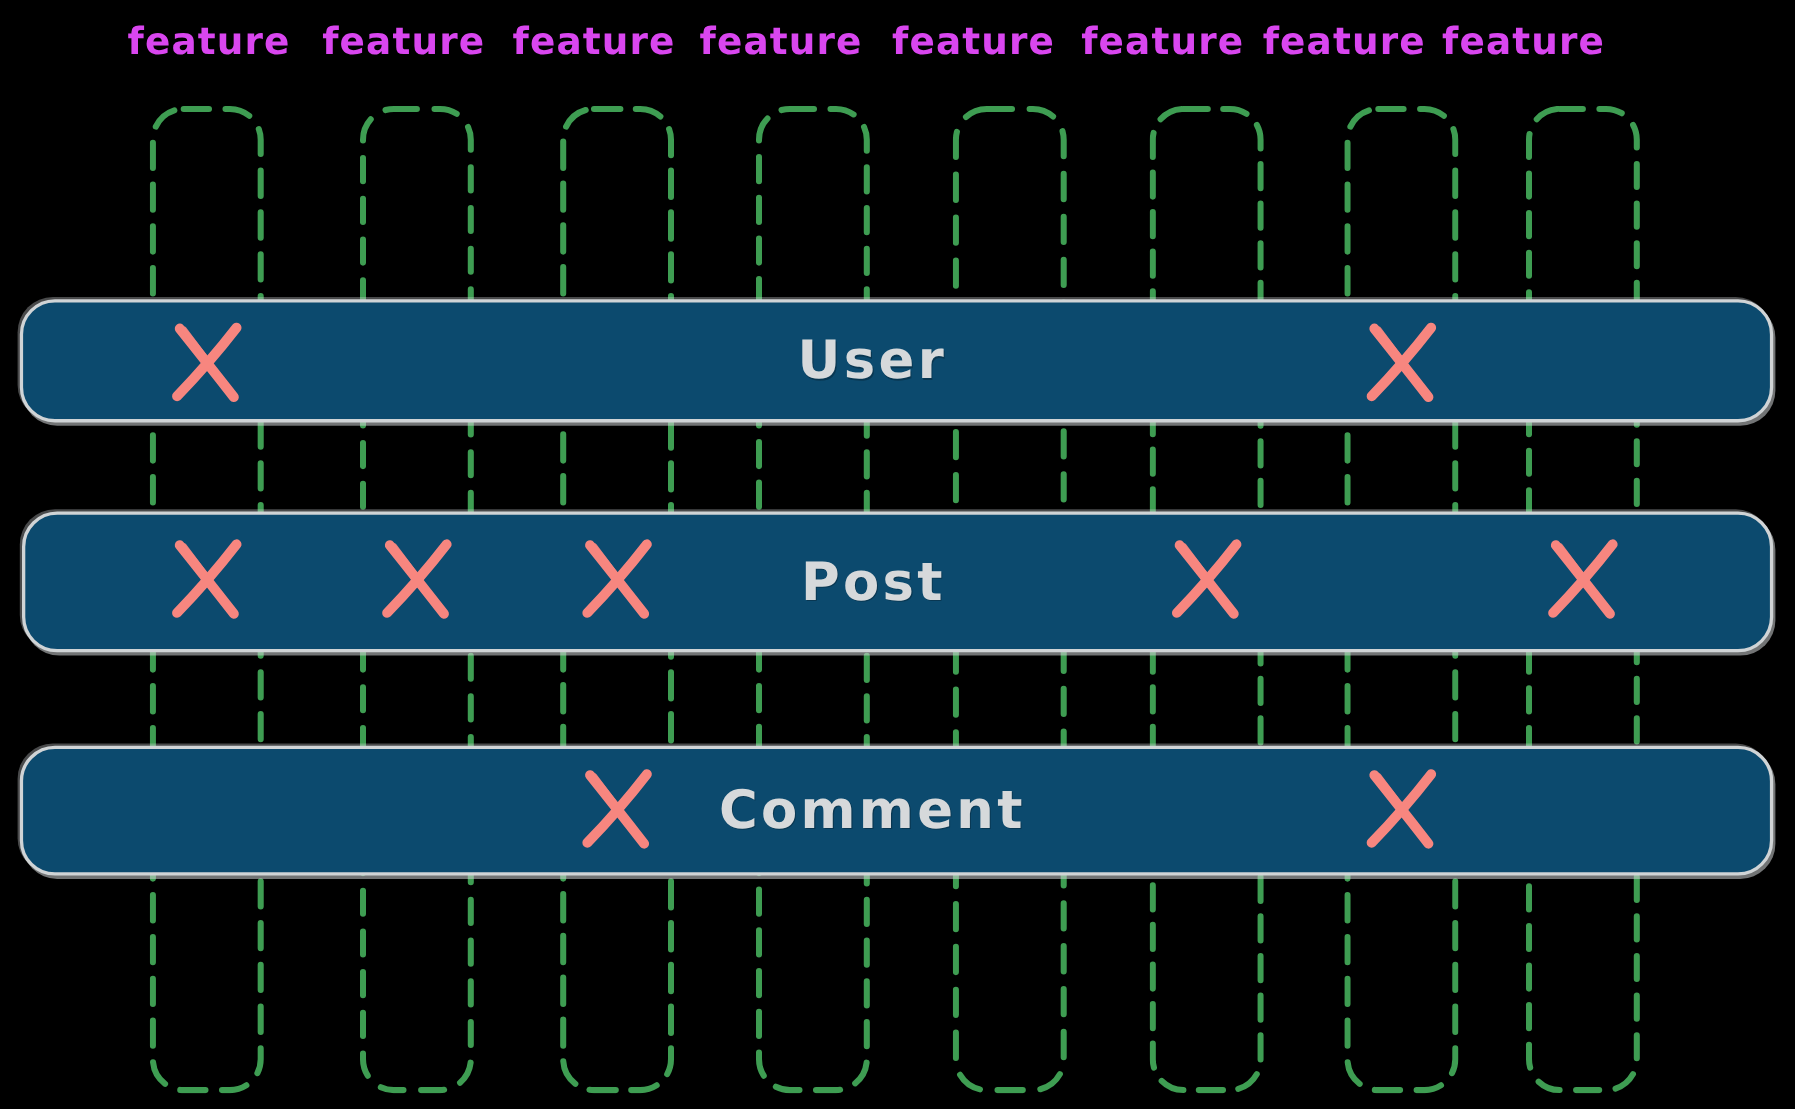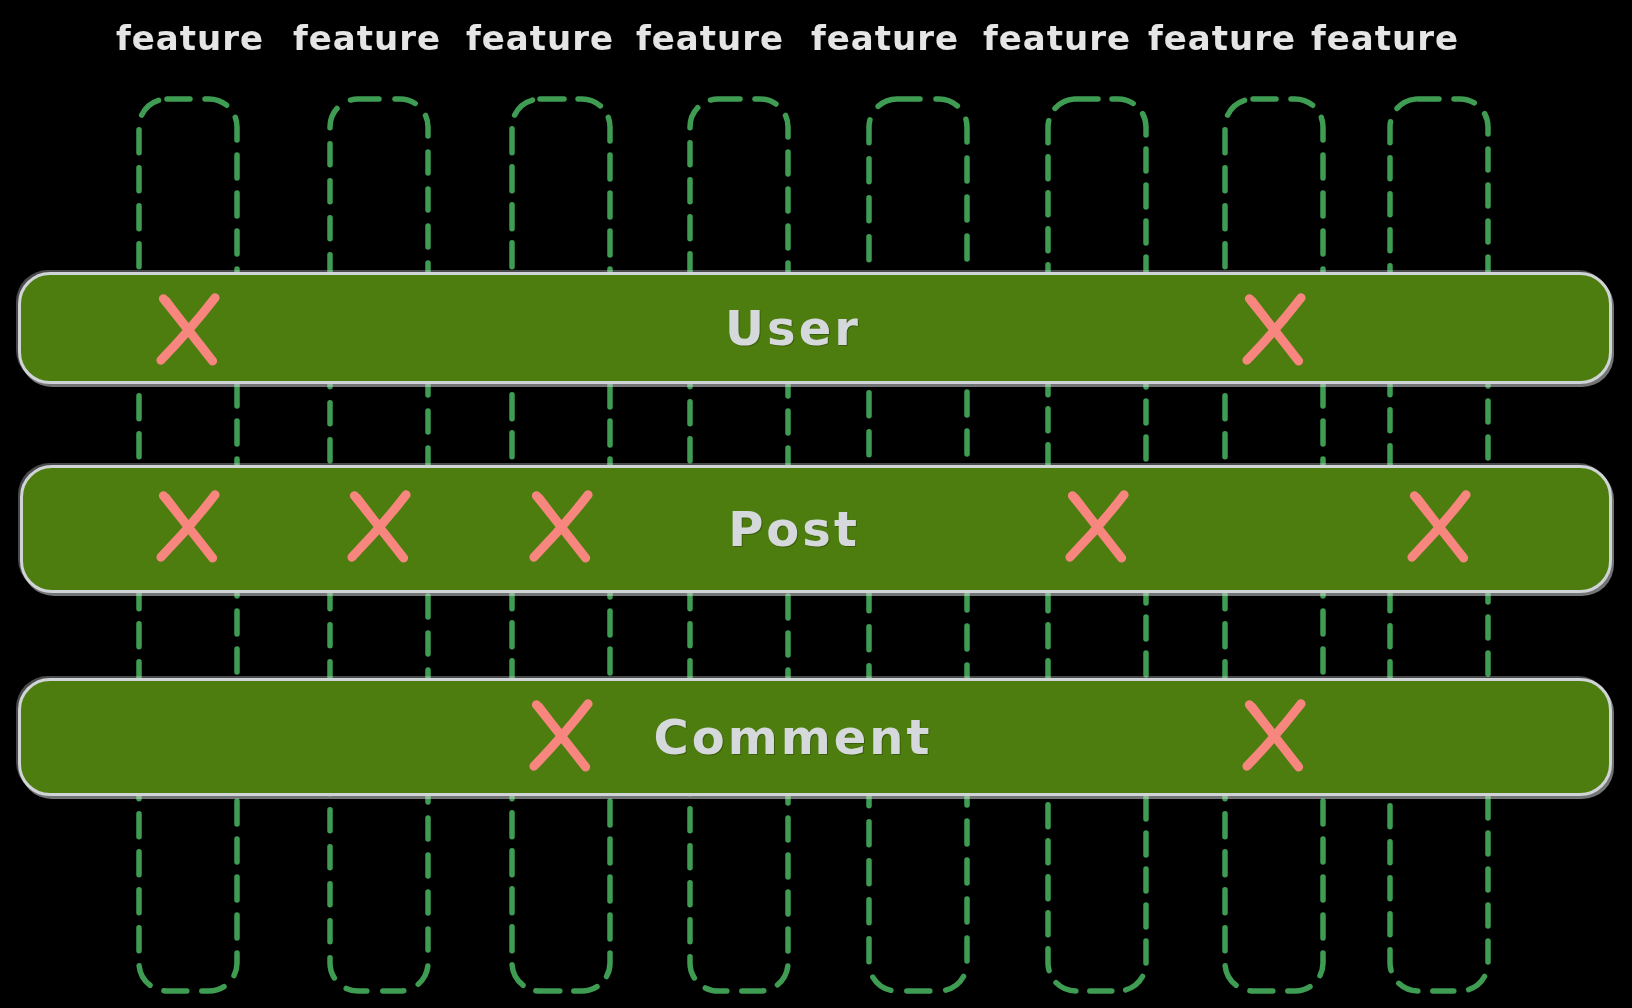--- a/index.html
+++ b/index.html
@@ -23,30 +23,30 @@
     height: 898px;
   }
   .feature-col svg { display: block; width: 100%; height: 100%; }
 
   
   .feature-label {
     position: absolute;
     top: 18px;
     width: 190px;
     text-align: center;
-    color: #e5e5e5;
+    color: #d946ef;
     font-size: 34px;
     font-weight: 700;
     letter-spacing: 1px;
   }
 
   
   .entity-row {
     position: absolute;
-    background: #4d7c0f;
+    background: #0c4a6e;
     border: 3px solid #D0D4D6;
     border-radius: 32px;
     box-shadow: 2px 3px 0 rgba(208,212,214,0.55), -2px -2px 0 rgba(208,212,214,0.35);
     display: flex;
     align-items: center;
     justify-content: center;
   }
   .entity-row .row-label {
     color: #D6D9DB;
     font-size: 48px;

